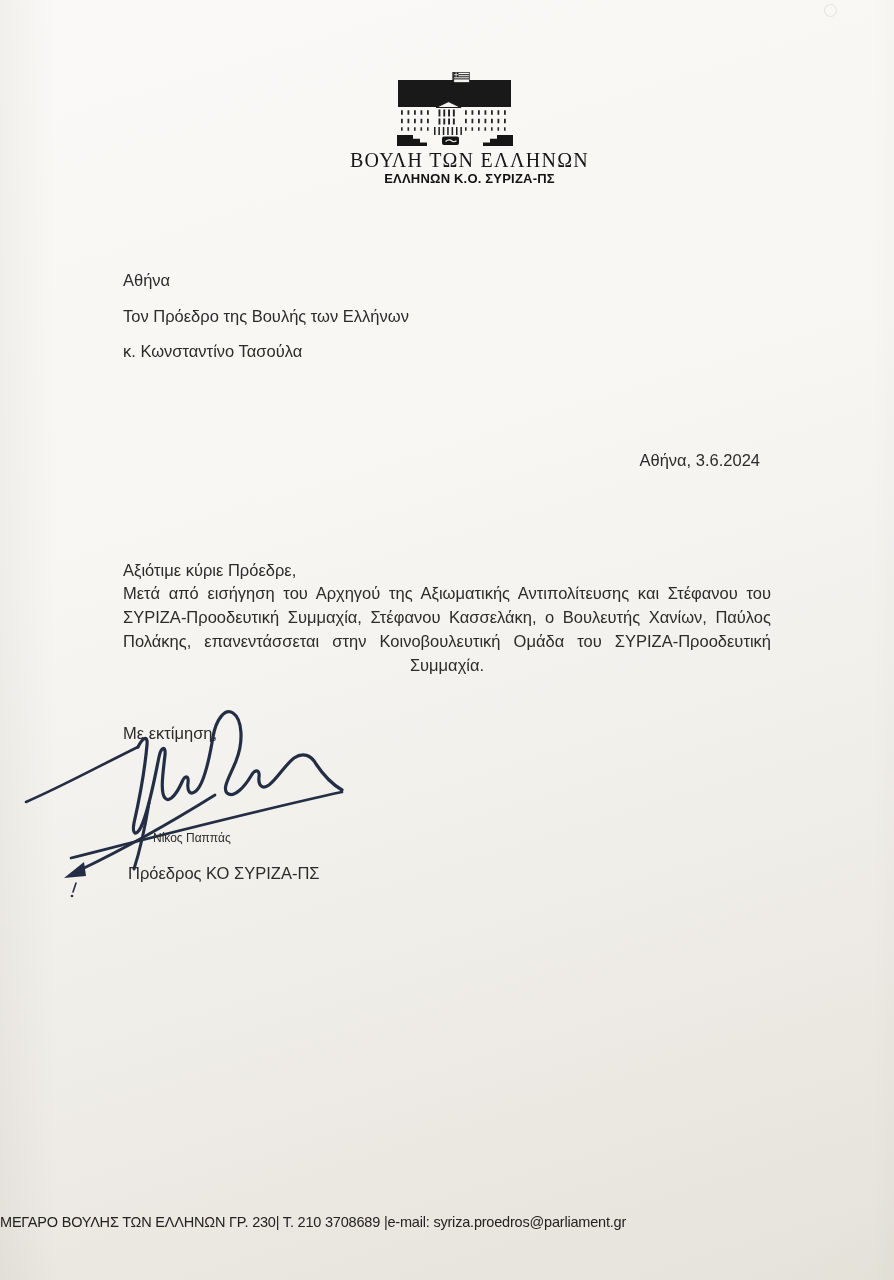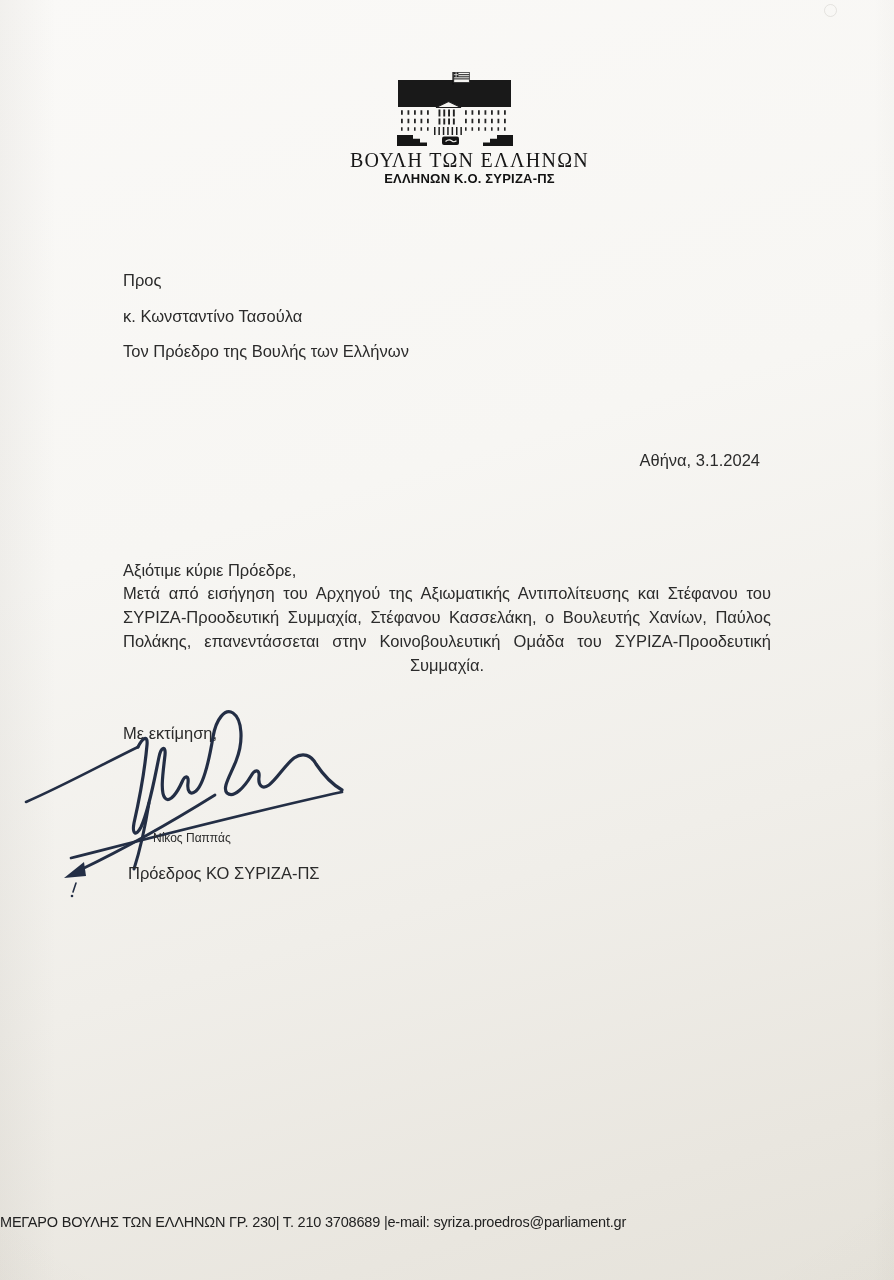--- a/index.html
+++ b/index.html
@@ -85,26 +85,26 @@
     <path d="M122 64 H106 V67.8 H99 V71.4 H92 V75 H122 Z" fill="#161616"></path>
 
     <rect x="51" y="65.5" width="17" height="8.5" rx="2" fill="#141414"></rect>
     <path d="M54.5 70.5 Q58 67.5 61 70 Q63 71.6 65.5 69.8" stroke="#f2f1ee" stroke-width="1.2" fill="none"></path>
   </svg>
 
   <div class="org-title">ΒΟΥΛΗ ΤΩΝ ΕΛΛΗΝΩΝ</div>
   <div class="org-subtitle">ΕΛΛΗΝΩΝ Κ.Ο. ΣΥΡΙΖΑ-ΠΣ</div>
 
   <div class="recipient">
-    <div>Προς</div>
+    <div>Αθήνα</div>
+    <div>Τον Πρόεδρο της Βουλής των Ελλήνων</div>
     <div>κ. Κωνσταντίνο Τασούλα</div>
-    <div>Τον Πρόεδρο της Βουλής των Ελλήνων</div>
   </div>
 
-  <div class="date-line">Αθήνα, 3.1.2024</div>
+  <div class="date-line">Αθήνα, 3.6.2024</div>
 
   <div class="salutation">Αξιότιμε κύριε Πρόεδρε,</div>
 
   <div class="body-par">
     <div class="jline">Μετά από εισήγηση του Αρχηγού της Αξιωματικής Αντιπολίτευσης και Στέφανου του</div>
     <div class="jline">ΣΥΡΙΖΑ-Προοδευτική Συμμαχία, Στέφανου Κασσελάκη, ο Βουλευτής Χανίων, Παύλος</div>
     <div class="jline">Πολάκης, επανεντάσσεται στην Κοινοβουλευτική Ομάδα του ΣΥΡΙΖΑ-Προοδευτική</div>
     <div class="lline">Συμμαχία.</div>
   </div>
 

